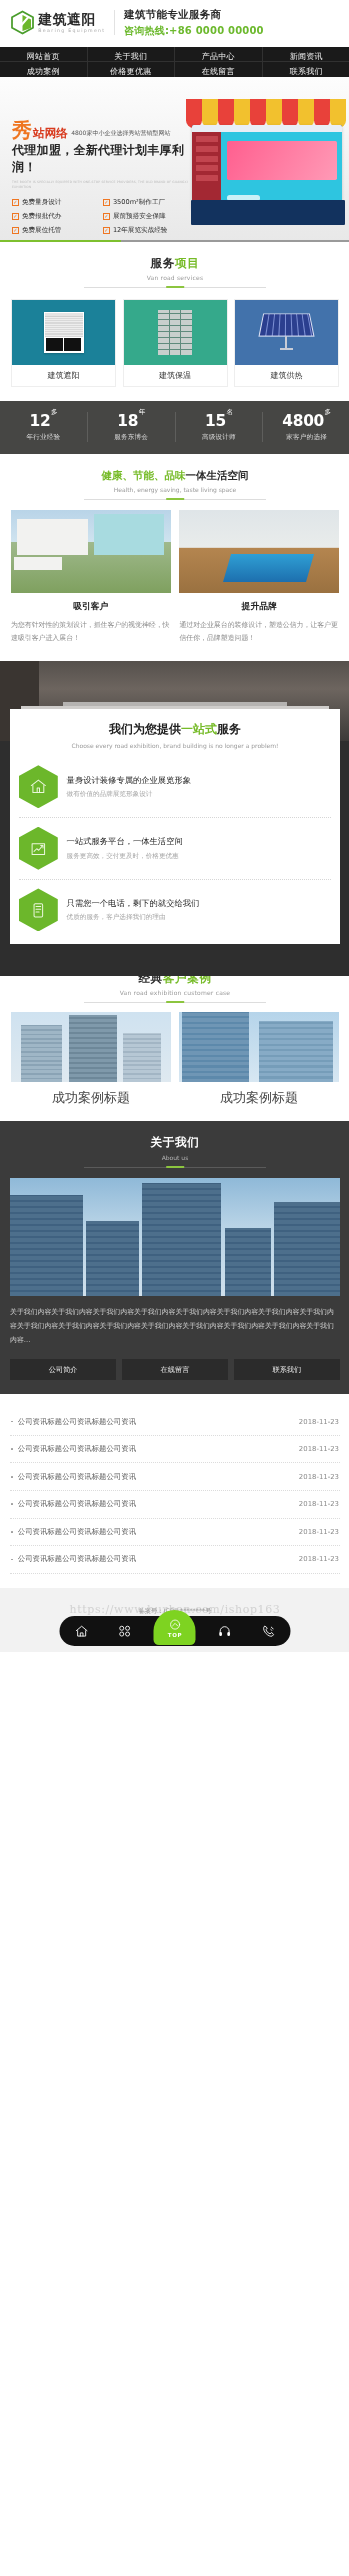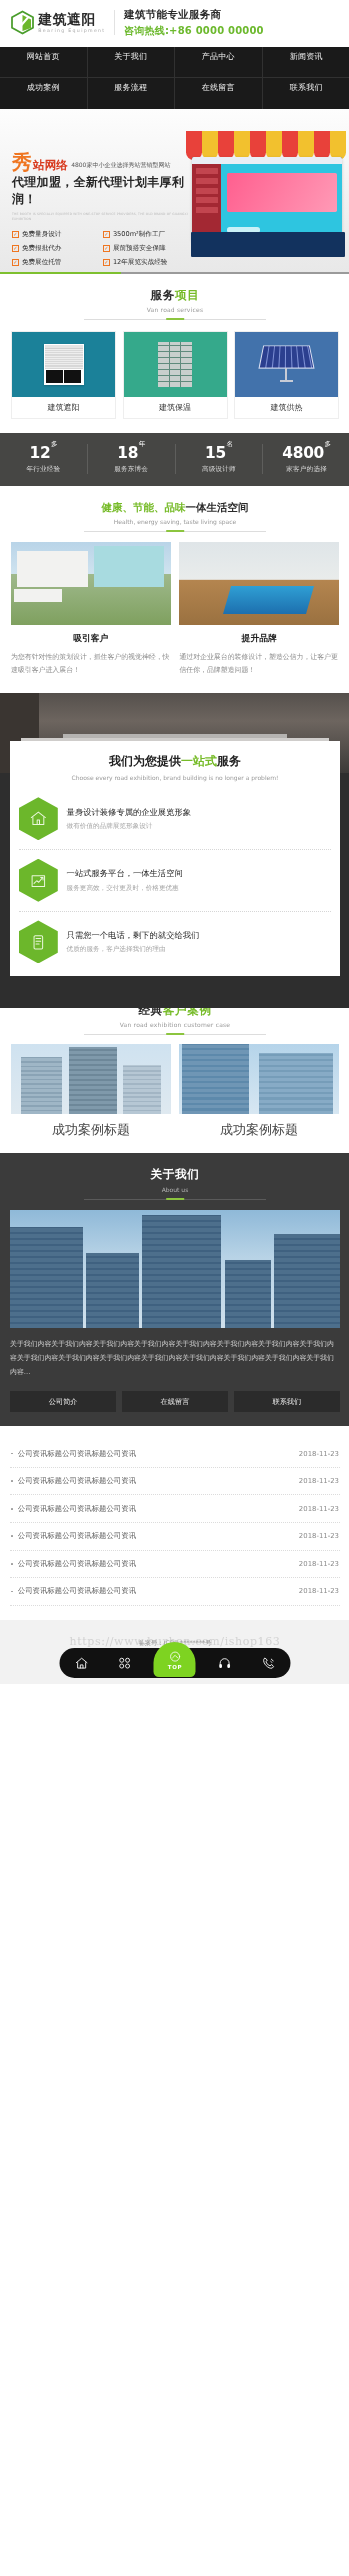--- a/index.html
+++ b/index.html
@@ -21,21 +21,21 @@
   .logo-cn { font-size:13.8px; font-weight:bold; letter-spacing:0.6px; color:#2b2b2b; line-height:1.05; }
   .logo-en { font-size:4.7px; letter-spacing:1.3px; color:#a9a9a9; margin-top:1.7px; }
   .header-right { padding-left:8.8px; display:flex; flex-direction:column; justify-content:center; }
   .slogan { font-size:10.5px; font-weight:bold; color:#2b2b2b; letter-spacing:0.3px; line-height:1.3; }
   .hotline { font-size:10px; color:#6cb92d; font-weight:bold; margin-top:2.8px; letter-spacing:0.2px; }
   .hotline .lbl { color:#6cb92d; }
 
   
   .nav { background:#1a1a1a; display:flex; flex-wrap:wrap; }
   .nav-item {
-    width:25%; height:31px; line-height:19px; text-align:center;
+    width:25%; height:15px; line-height:19px; text-align:center;
     color:#f2f2f2; font-size:8px; letter-spacing:0.3px;
     border-right:0.6px solid #313131; border-bottom:0.6px solid #313131;
     cursor:pointer;
   }
   .nav-item:nth-child(4n) { border-right:none; }
   .nav-item:nth-child(n+5) { border-bottom:none; }
 
   
   .banner { position:relative; width:350px; height:165px; overflow:hidden;
     background:linear-gradient(180deg,#fdfdfd 0%, #f1f1f1 55%, #e8e8e8 100%); }
@@ -228,21 +228,21 @@
       </div>
     </div>
   </div>
 
   <div class="nav">
     <div class="nav-item">网站首页</div>
     <div class="nav-item">关于我们</div>
     <div class="nav-item">产品中心</div>
     <div class="nav-item">新闻资讯</div>
     <div class="nav-item">成功案例</div>
-    <div class="nav-item">服务流程</div>
+    <div class="nav-item">价格更优惠</div>
     <div class="nav-item">在线留言</div>
     <div class="nav-item">联系我们</div>
   </div>
 
   <div class="banner">
     <div class="banner-inner">
       <div class="shop-art">
         <div class="awning">
           <div class="stripe" style="left:0px;background:#e8413a"></div>
           <div class="stripe" style="left:16px;background:#f2c12e"></div>

